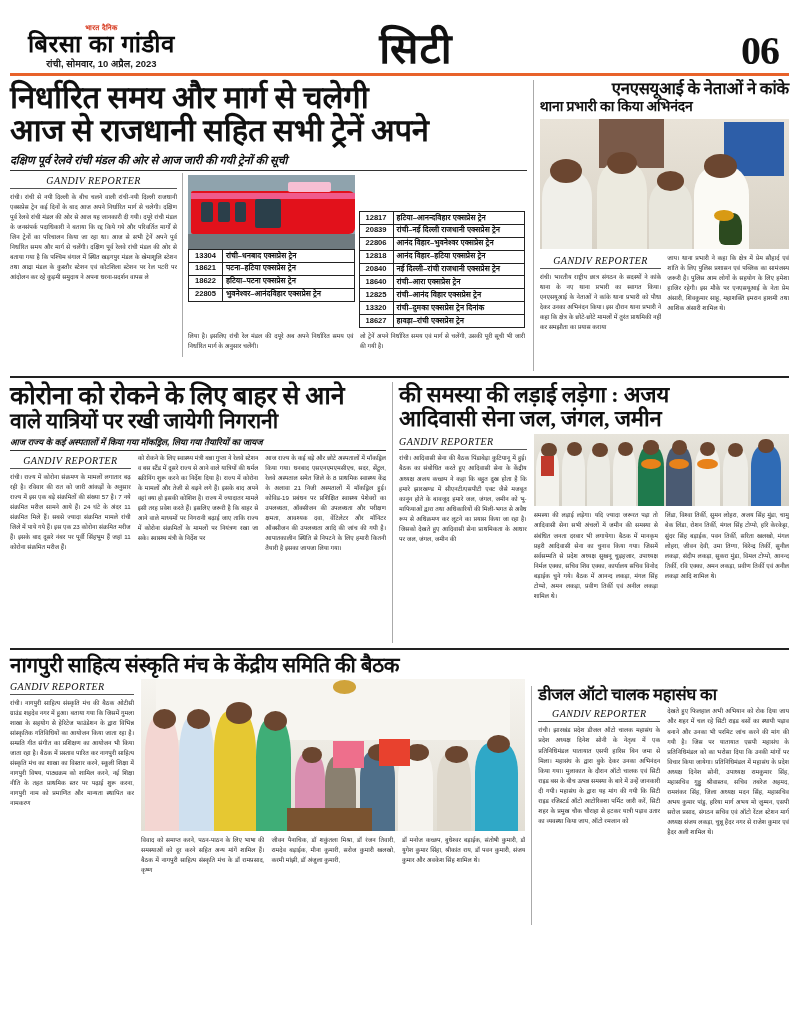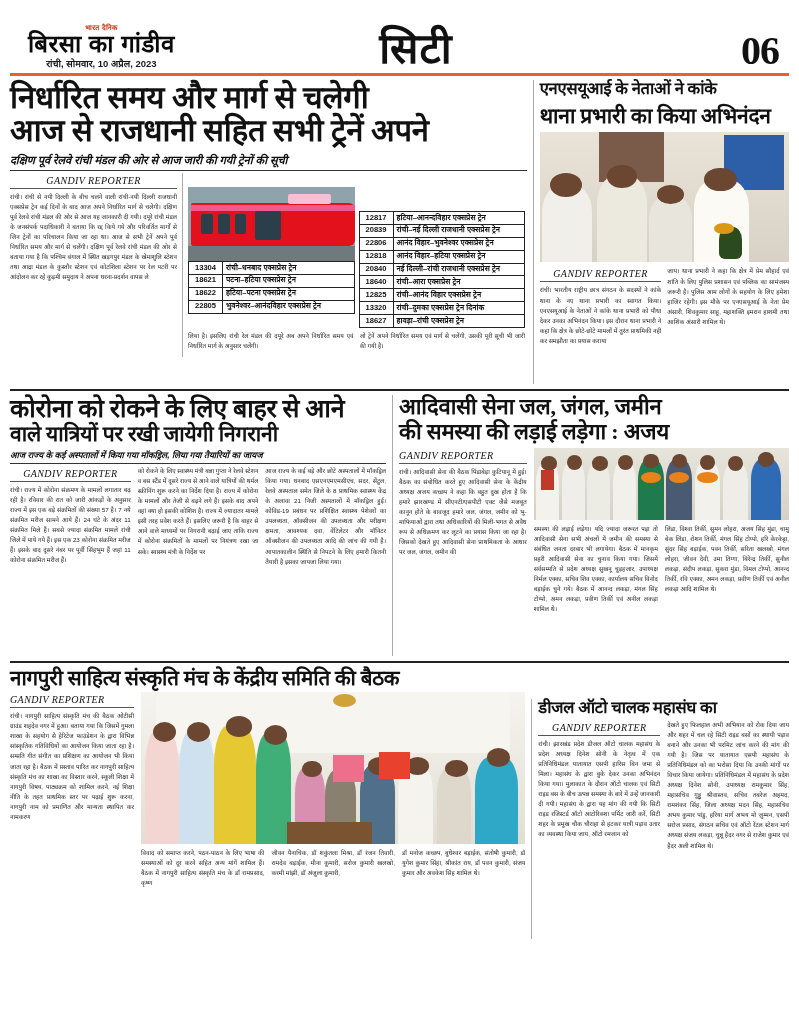--- a/index.html
+++ b/index.html
@@ -174,21 +174,21 @@
       <div class="lead-block" style="margin-top:2px;">
 
         <div style="width:172px; padding-right:5px;">
           <div class="byline">GANDIV REPORTER</div>
           <div class="body-txt" style="height:150px;">रांची। रांची से नयी दिल्ली के बीच चलने वाली रांची-नयी दिल्ली राजधानी एक्सप्रेस ट्रेन कई दिनों के बाद आज अपने निर्धारित मार्ग से चलेगी। दक्षिण पूर्व रेलवे रांची मंडल की ओर से आज यह जानकारी दी गयी। दपूरे रांची मंडल के जनसंपर्क पदाधिकारी ने बताया कि रद्द किये गये और परिवर्तित मार्गों से जिन ट्रेनों का परिचालन किया जा रहा था। आज से सभी ट्रेनें अपने पूर्व निर्धारित समय और मार्ग से चलेंगी। दक्षिण पूर्व रेलवे रांची मंडल की ओर से बताया गया है कि पश्चिम बंगाल में स्थित खड़गपुर मंडल के खेमाशुलि स्टेशन तथा आद्रा मंडल के कुस्तौर स्टेशन एवं कोटशिला स्टेशन पर रेल पटरी पर आंदोलन कर रहे कुड़मी समुदाय ने अपना धरना-प्रदर्शन वापस ले</div>
         </div>
 
         <div class="colsep" style="width:343px; padding-left:5px;">
           <div class="train-wrap" style="margin-top:2px;">
 
-            <div style="flex:1 1 0;margin-top:12px;">
+            <div style="flex:1 1 0;">
               <div class="train-photo">
                 <div class="sky" style="background:linear-gradient(#b9c8cf,#9aaab2);"></div>
                 <div class="train-body"></div>
                 <div class="train-stripe"></div>
                 <div class="train-board"></div>
                 <div class="train-win" style="left:8%;"></div>
                 <div class="train-win" style="left:18%;"></div>
                 <div class="train-win" style="left:28%;"></div>
                 <div class="train-win" style="left:40%; width:16%; height:40%; top:32%;"></div>
                 <div class="ground"></div>
@@ -261,22 +261,22 @@
 
           <div style="display:flex; gap:6px; margin-top:3px;">
             <div class="body-txt" style="flex:1 1 0; height:26px;">लिया है। इसलिए रांची रेल मंडल की दपूरे अब अपने निर्धारित समय एवं निर्धारित मार्ग के अनुसार चलेंगी।</div>
             <div class="body-txt" style="flex:1 1 0; height:26px;">जो ट्रेनें अपने निर्धारित समय एवं मार्ग से चलेंगी, उसकी पूरी सूची भी जारी की गयी है।</div>
           </div>
         </div>
       </div>
     </div>
 
     <div class="colsep" style="width:258px; padding-left:6px;">
-      <div class="hl" style="font-size:16.5px;">एनएसयूआई के नेताओं ने कांके</div>
-      <div class="hl" style="font-size:21px; margin-top:7px;">थाना प्रभारी का किया अभिनंदन</div>
+      <div class="hl" style="font-size:16.5px;text-align:right;">एनएसयूआई के नेताओं ने कांके</div>
+      <div class="hl" style="font-size:14px; margin-top:1px;">थाना प्रभारी का किया अभिनंदन</div>
 
       <div class="photo" style="height:130px; margin-top:5px;">
         <div class="sky" style="background:linear-gradient(#e9e3d8,#d8d2c6);"></div>
         <div style="position:absolute; right:2%; top:2%; width:24%; height:42%; background:#2d5ea8;"></div>
         <div style="position:absolute; left:24%; top:0; width:26%; height:38%; background:#7a5a49;"></div>
         <div class="ph-people">
           <div class="person" style="left:1%;  width:20%; height:82%; background:#f0efe9;"></div>
           <div class="head" style="left:4%;  bottom:70%; width:13%; height:26%;"></div>
           <div class="person" style="left:23%; width:20%; height:92%; background:#eceadf;"></div>
           <div class="head" style="left:27%; bottom:80%; width:12%; height:24%;"></div>
@@ -318,22 +318,22 @@
         <div style="flex:1 1 0;">
           <div class="body-txt" style="height:190px;">को रोकने के लिए स्वास्थ्य मंत्री बन्ना गुप्ता ने रेलवे स्टेशन व बस स्टैंड में दूसरे राज्य से आने वाले यात्रियों की थर्मल स्क्रीनिंग शुरू करने का निर्देश दिया है। राज्य में कोरोना के मामलों और तेजी से बढ़ने लगे हैं। इसके बाद अपने वहां क्या हो इसकी कोशिश है। राज्य में ज्यादातर मामले इसी तरह प्रवेश करते हैं। इसलिए जरूरी है कि बाहर से आने वाले माध्यमों पर निगरानी बढ़ाई जाए ताकि राज्य में कोरोना संक्रमितों के मामलों पर नियंत्रण रखा जा सके। स्वास्थ्य मंत्री के निर्देश पर</div>
         </div>
         <div style="flex:1 1 0;">
           <div class="body-txt" style="height:190px;">आज राज्य के कई बड़े और छोटे अस्पतालों में मॉकड्रिल किया गया। धनबाद एसएनएमएमसीएच, सदर, सेंटुल, रेलवे अस्पताल समेत जिले के 8 प्राथमिक स्वास्थ्य केंद्र के अलावा 21 निजी अस्पतालों में मॉकड्रिल हुई। कोविड-19 प्रबंधन पर प्रशिक्षित स्वास्थ्य पेशेवरों का उपलब्धता, ऑक्सीजन की उपलब्धता और परीक्षण क्षमता, आवश्यक दवा, वेंटिलेटर और मॉनिटर ऑक्सीजन की उपलब्धता आदि की जांच की गयी है। आपातकालीन स्थिति से निपटने के लिए हमारी कितनी तैयारी है इसका जायजा लिया गया।</div>
         </div>
       </div>
     </div>
 
     <div class="colsep" style="width:399px; padding-left:6px;">
+      <div class="hl" style="font-size:22px; margin-top:1px;">की समस्या की लड़ाई लड़ेगा : अजय</div>
       <div class="hl" style="font-size:22px;">आदिवासी सेना जल, जंगल, जमीन</div>
-      <div class="hl" style="font-size:22px; margin-top:1px;">की समस्या की लड़ाई लड़ेगा : अजय</div>
       <div style="display:flex; gap:7px; margin-top:4px;">
         <div style="flex:1 1 0;">
           <div class="byline" style="text-align:left;">GANDIV REPORTER</div>
           <div class="body-txt" style="height:168px;">रांची। आदिवासी सेना की बैठक पिंडाबेड़ा कुटियानू में हुई। बैठक का संबोधित करते हुए आदिवासी सेना के केंद्रीय अध्यक्ष अजय कच्छप ने कहा कि बहुत दुख होता है कि हमारे झारखण्ड में सीएनटी/एसपीटी एक्ट जैसे मजबूत कानून होते के बावजूद हमारे जल, जंगल, जमीन को भू-माफियाओं द्वारा तथा अधिकारियों की मिली-भगत से अवैध रूप से अधिक्रमण कर लूटने का प्रयास किया जा रहा है। जिसको देखते हुए आदिवासी सेना प्राथमिकता के आधार पर जल, जंगल, जमीन की</div>
         </div>
         <div style="flex:2 1 0;">
           <div class="photo" style="height:72px;">
             <div class="sky" style="background:linear-gradient(#e7e4db,#d5d1c6);"></div>
             <div class="ph-people" style="height:92%;">
               <div class="person" style="left:1%;  width:9%;  height:86%; background:#f3f2ec;"></div>

